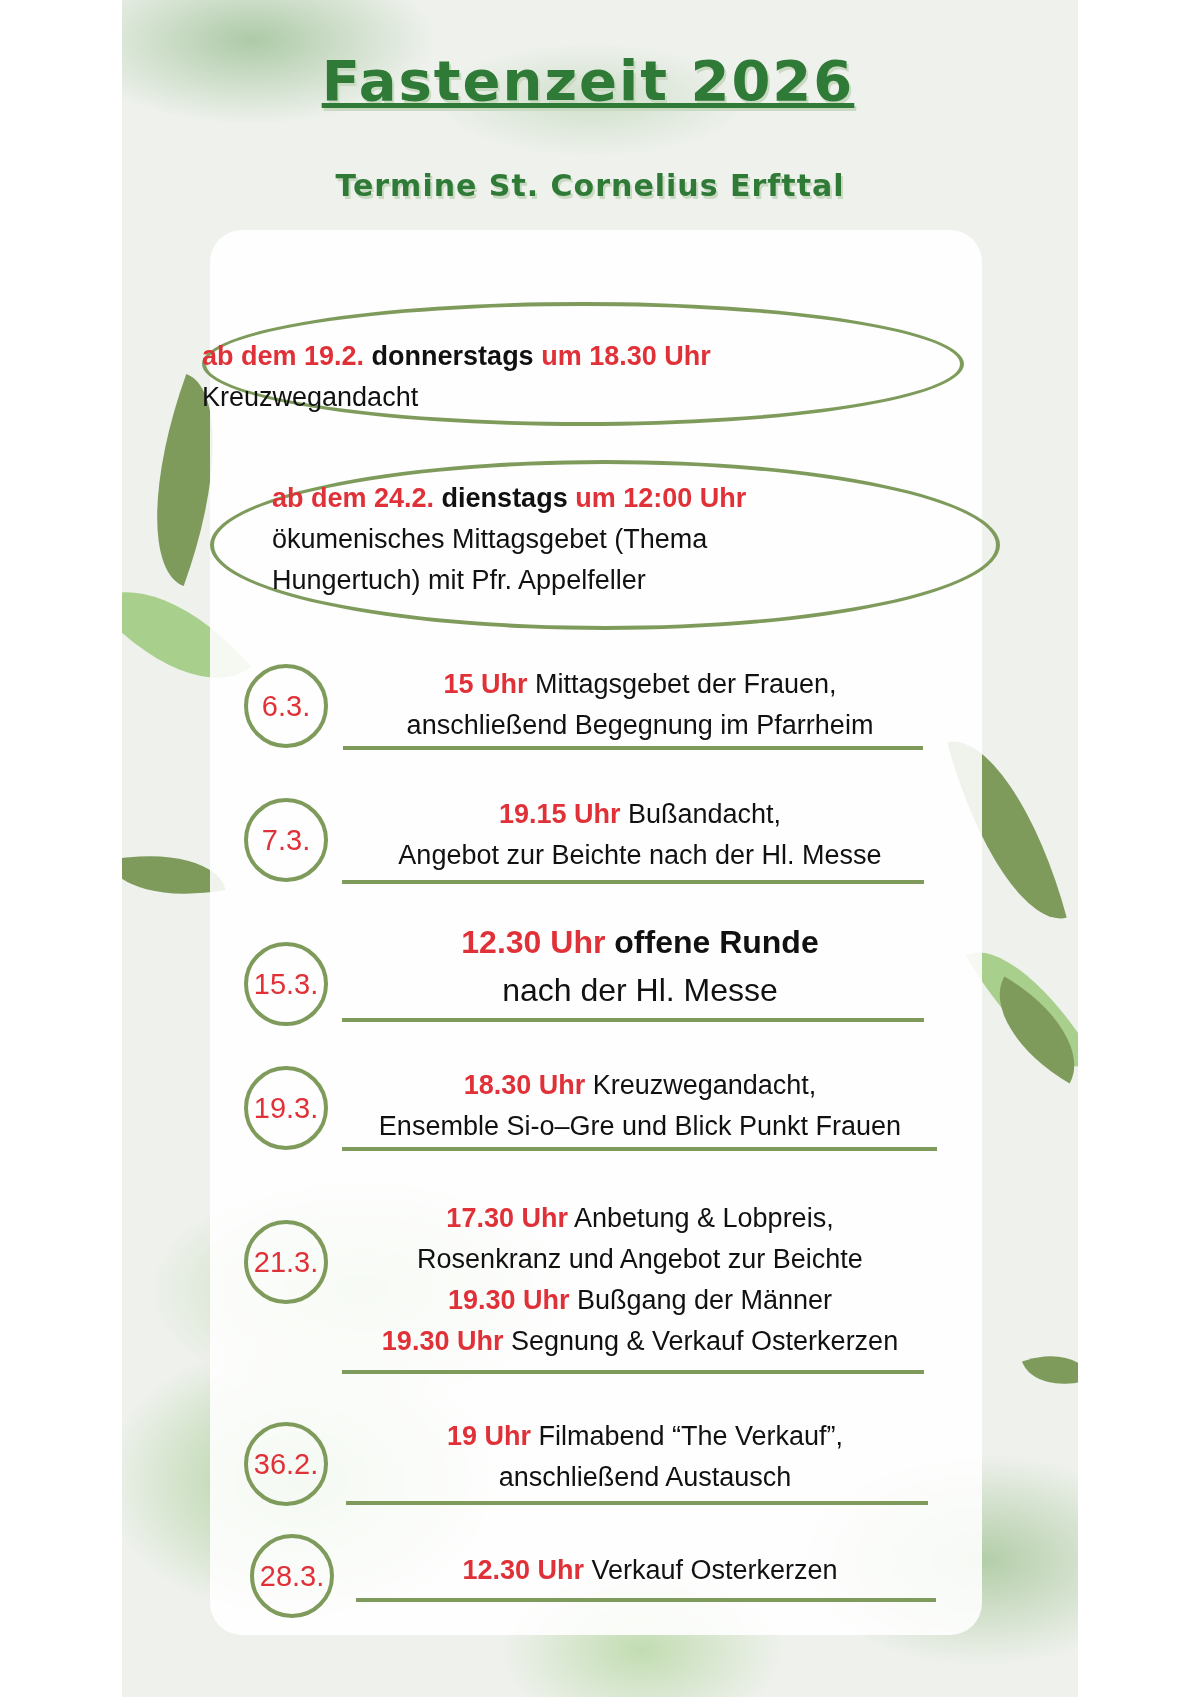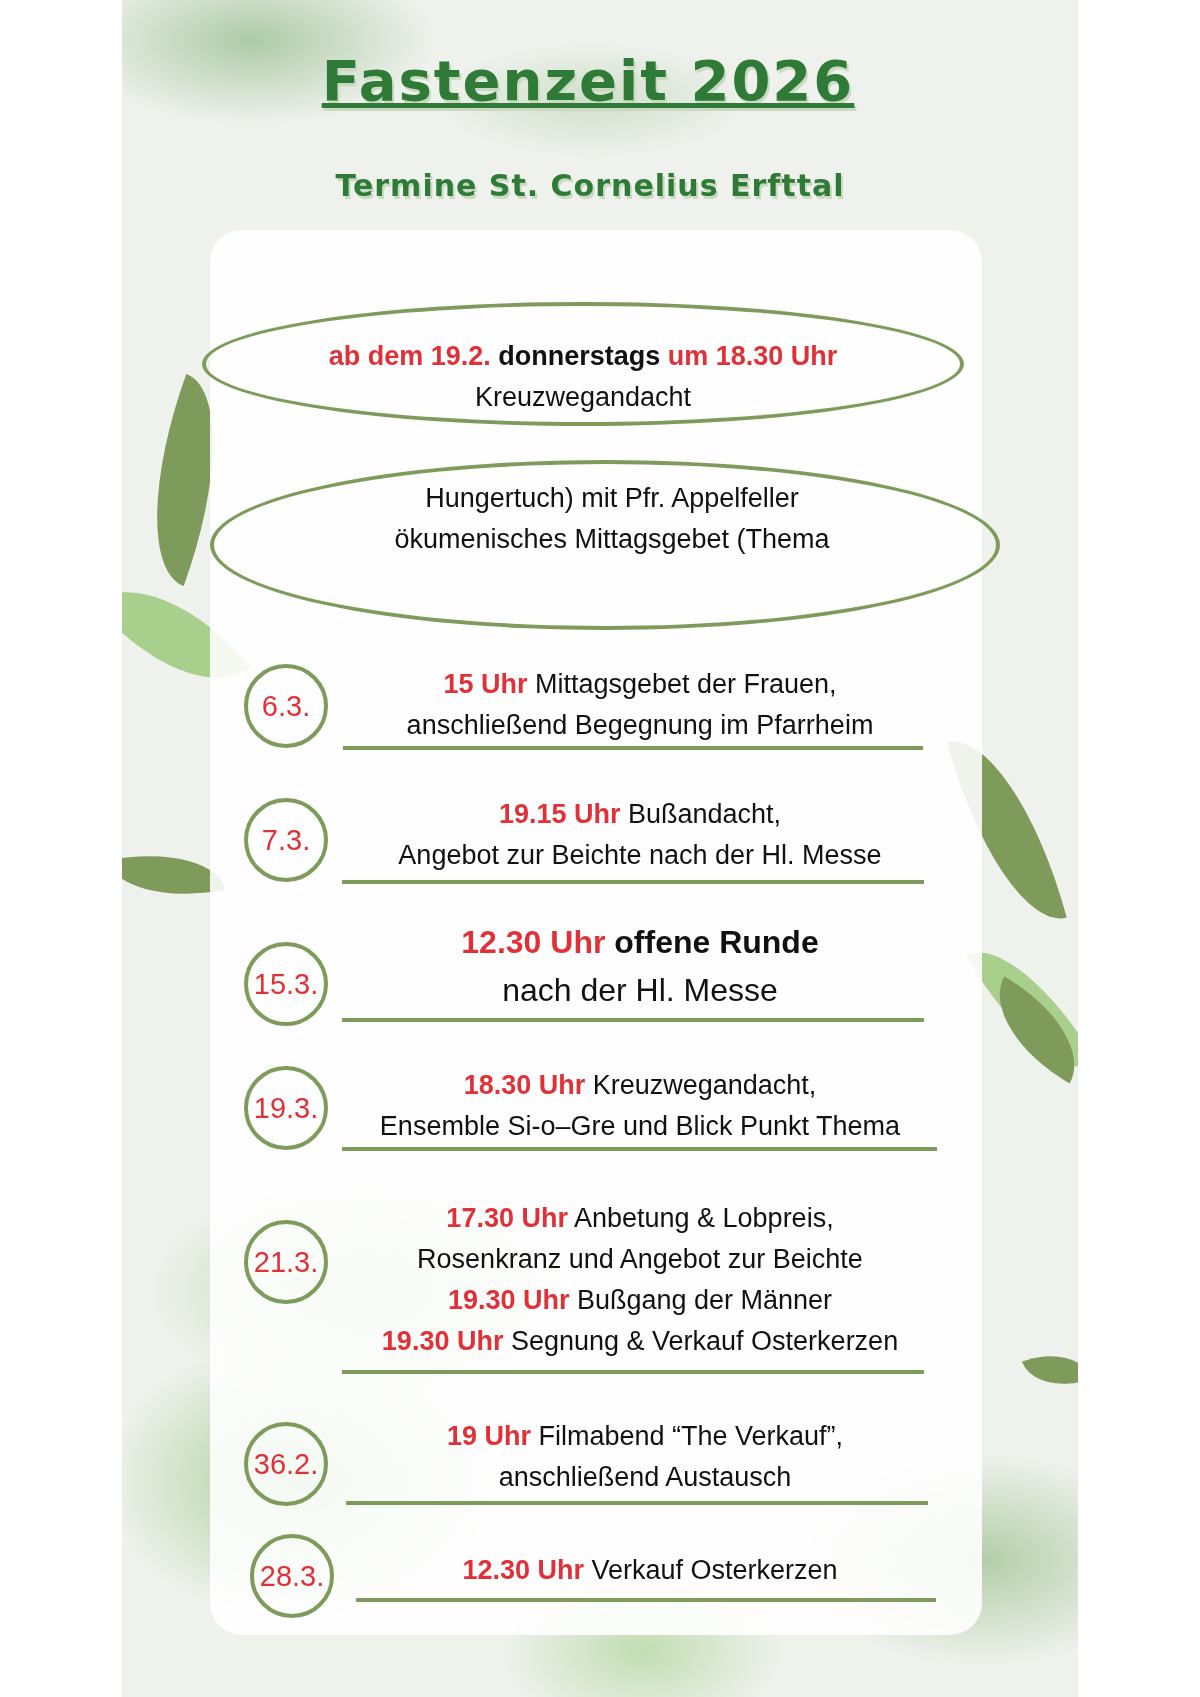--- a/index.html
+++ b/index.html
@@ -14,21 +14,21 @@
       radial-gradient(ellipse 220px 80px at 470px 100px, rgba(150,190,140,0.35), transparent 70%),
       #eef1ec; }
   .leaf { position:absolute; border-radius:0 100% 0 100%; }
   .title { position:absolute; left:0; width:100%; text-align:center; color:#2f7a37; font-family:"DejaVu Sans", sans-serif; font-weight:bold; text-shadow:2px 3px 0 #c9d9c2; }
   .title.main { top:48px; font-size:56px; letter-spacing:2px; left:-12px;text-decoration:underline; }
   .title.sub { top:168px; font-size:30px; letter-spacing:1px; left:-10px; }
   .card { position:absolute; left:210px; top:230px; width:772px; height:1405px; background:rgba(255,255,255,0.88); border-radius:32px; }
   .red { color:#e03138; font-weight:bold; }
   .bold { font-weight:bold; color:#111; }
   .ellipse { position:absolute; border:4px solid #7e9b5c; border-radius:50%; box-sizing:border-box; }
-  .etext { position:absolute; text-align:center; font-size:27px; line-height:41px; color:#111; }
+  .etext { position:absolute; text-align:left; font-size:27px; line-height:41px; color:#111; }
   .circle { position:absolute; width:84px; height:84px; border:4px solid #7e9b5c; border-radius:50%; box-sizing:border-box; display:flex; align-items:center; justify-content:center; color:#e03138; font-size:29px; background:transparent; }
   .rtext { position:absolute; text-align:center; font-size:27px; line-height:41px; color:#111; }
   .rule { position:absolute; height:4px; background:#7e9b5c; }
 </style>
 </head>
 <body>
 
 <div class="poster">
 
   <div class="leaf" style="left:28px;top:380px;width:70px;height:200px;background:#7e9b5c;transform:rotate(20deg);"></div>
@@ -46,22 +46,23 @@
 <div class="card"></div>
 
 <div class="ellipse" style="left:202px;top:302px;width:762px;height:124px;"></div>
 <div class="etext" style="left:202px;top:336px;width:762px;">
   <div><span class="red">ab dem 19.2.</span> <span class="bold">donnerstags</span> <span class="red">um 18.30 Uhr</span></div>
   <div>Kreuzwegandacht</div>
 </div>
 
 <div class="ellipse" style="left:210px;top:460px;width:790px;height:170px;"></div>
 <div class="etext" style="left:272px;top:478px;width:680px;">
+  <div><span class="red">ab dem 24.2.</span> <span class="bold">dienstags</span> <span class="red">um 12:00 Uhr</span></div>
+  <div>ökumenisches Mittagsgebet (Thema</div>
   <div>Hungertuch) mit Pfr. Appelfeller</div>
-  <div>ökumenisches Mittagsgebet (Thema</div>
 </div>
 
 <div class="circle" style="left:244px;top:664px;">6.3.</div>
 <div class="rtext" style="left:340px;top:664px;width:600px;">
   <div><span class="red">15 Uhr</span><span> Mittagsgebet der Frauen,</span></div>
   <div>anschließend Begegnung im Pfarrheim</div>
 </div>
 <div class="rule" style="left:343px;top:746px;width:580px;"></div>
 
 <div class="circle" style="left:244px;top:798px;">7.3.</div>
@@ -74,21 +75,21 @@
 <div class="circle" style="left:244px;top:942px;">15.3.</div>
 <div class="rtext" style="left:340px;top:918px;width:600px;font-size:32px;line-height:48px;">
   <div><span class="red">12.30 Uhr</span><span class="bold"> offene Runde</span></div>
   <div>nach  der Hl. Messe</div>
 </div>
 <div class="rule" style="left:342px;top:1018px;width:582px;"></div>
 
 <div class="circle" style="left:244px;top:1066px;">19.3.</div>
 <div class="rtext" style="left:340px;top:1065px;width:600px;">
   <div><span class="red">18.30 Uhr</span><span>  Kreuzwegandacht,</span></div>
-  <div>Ensemble Si-o–Gre und Blick Punkt Thema</div>
+  <div>Ensemble Si-o–Gre und Blick Punkt Frauen</div>
 </div>
 <div class="rule" style="left:342px;top:1147px;width:595px;"></div>
 
 <div class="circle" style="left:244px;top:1220px;">21.3.</div>
 <div class="rtext" style="left:330px;top:1198px;width:620px;">
   <div><span class="red">17.30 Uhr</span><span> Anbetung &amp; Lobpreis,</span></div>
   <div>Rosenkranz und Angebot zur Beichte</div>
   <div><span class="red">19.30 Uhr</span><span> Bußgang der Männer</span></div>
   <div><span class="red">19.30 Uhr</span><span> Segnung &amp; Verkauf Osterkerzen</span></div>
 </div>

